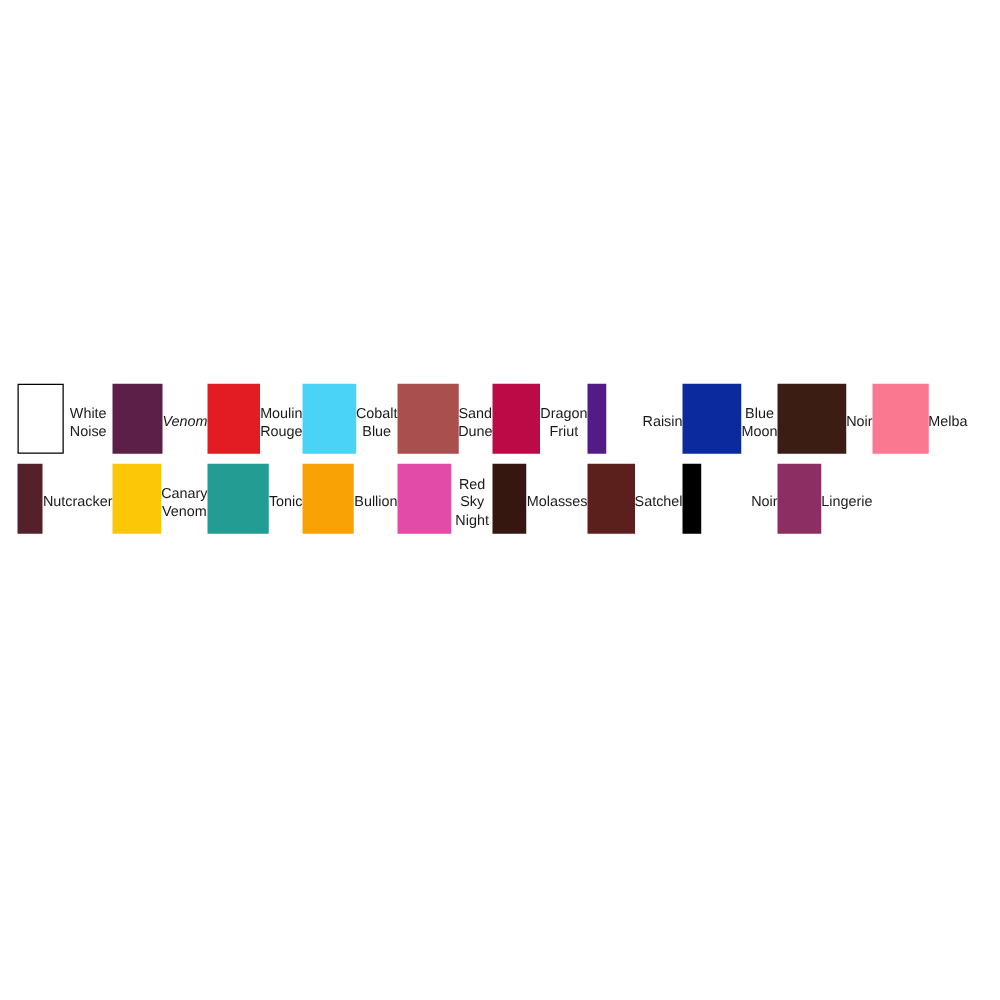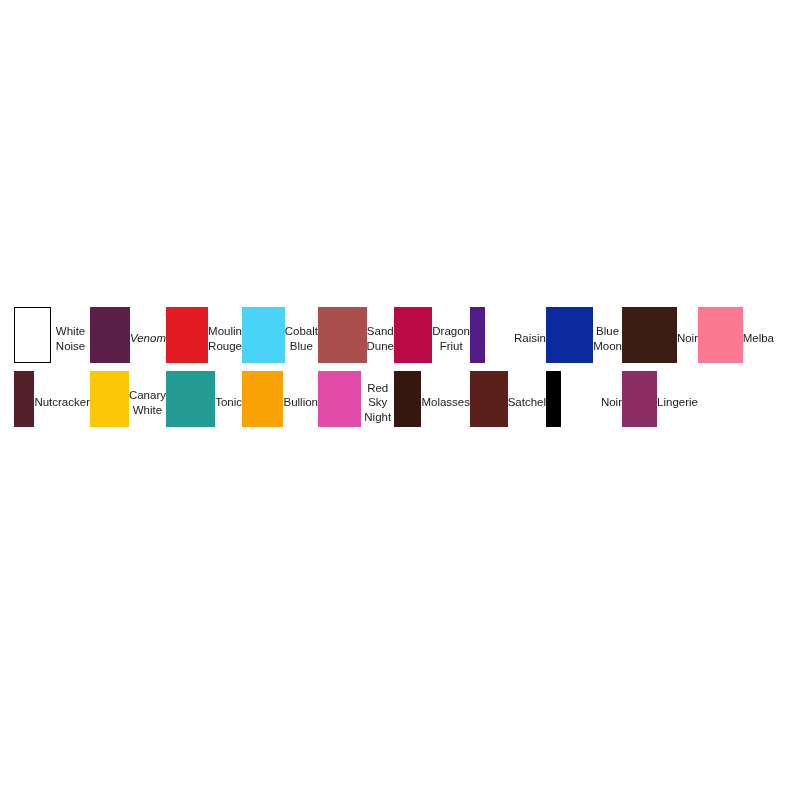--- a/index.html
+++ b/index.html
@@ -129,21 +129,21 @@
         </div>
       </div>
     <div class="swatch-row">
         <div class="swatch-cell">
           <div class="swatch-chip" style="background-color: rgb(84, 33, 43);"></div>
           <div class="swatch-label" style="color: rgb(26, 26, 26);">Nutcracker</div>
         </div>
         <div class="swatch-cell">
           <div class="swatch-chip" style="background-color: rgb(251, 199, 7);"></div>
           <div class="swatch-label" style="color: rgb(26, 26, 26);">Canary
-White</div>
+Venom</div>
         </div>
         <div class="swatch-cell">
           <div class="swatch-chip" style="background-color: rgb(35, 156, 147);"></div>
           <div class="swatch-label" style="color: rgb(26, 26, 26);">Tonic</div>
         </div>
         <div class="swatch-cell">
           <div class="swatch-chip" style="background-color: rgb(249, 162, 5);"></div>
           <div class="swatch-label" style="color: rgb(26, 26, 26);">Bullion</div>
         </div>
         <div class="swatch-cell">

